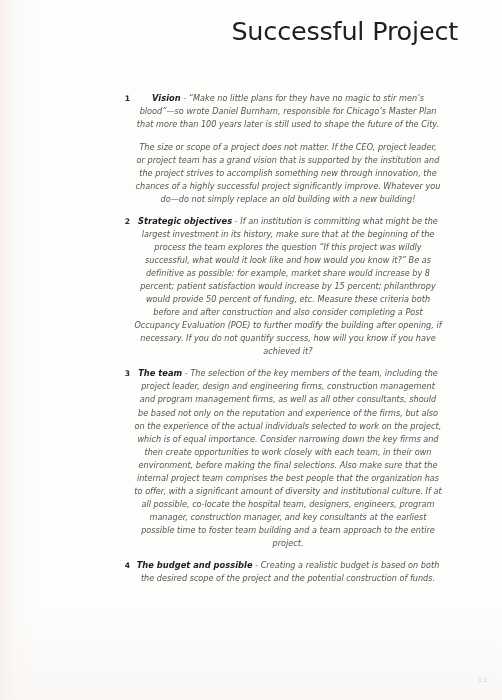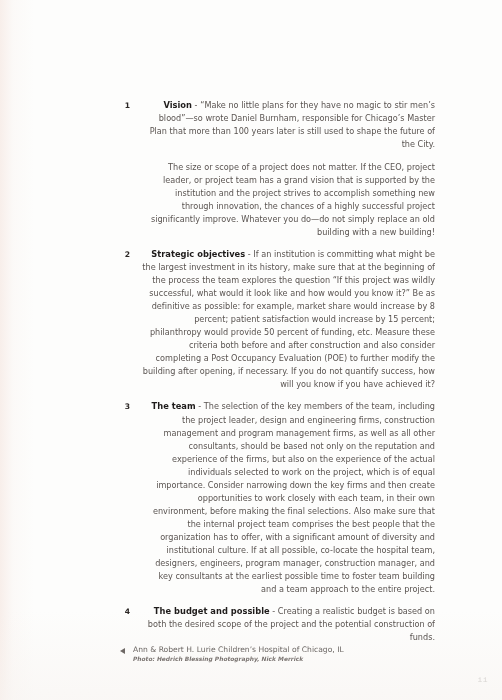--- a/index.html
+++ b/index.html
@@ -96,23 +96,24 @@
     font-size: 8.3px;
     color: #1f1c1b;
     letter-spacing: 0.02px;
   }
   .para {
     font-family: "DejaVu Sans", sans-serif;
     font-weight: 400;
     font-size: 8.15px;
     line-height: 13.05px;
     color: #595350;
-    text-align: right;
+    text-align: center;
     letter-spacing: 0.01px;
-    margin: 7px;
+    margin: 0;
+    font-style: italic;
   }
   .para + .para {
     margin-top: 9.5px;
   }
 
   
   #caption-block {
     position: absolute;
     left: 120px;
     bottom: 36px;
@@ -158,20 +159,21 @@
 </style>
 </head>
 <body>
 
 <div id="page">
 
   <div id="scan-edge-left"></div>
   <div id="scan-edge-bottom"></div>
 
   <div id="title-block">
+    <div class="title-line title-line-2">Successful Project</div>
   </div>
 
   <div id="body-column">
 
     <div class="principle">
       <div class="principle-number">1</div>
       <p class="para"><span class="principle-term">Vision</span><span> - </span><span>“Make no little plans for they have no magic to stir men’s blood”—so wrote Daniel Burnham, responsible for Chicago’s Master Plan that more than 100 years later is still used to shape the future of the City.</span></p>
       <p class="para">The size or scope of a project does not matter. If the CEO, project leader, or project team has a grand vision that is supported by the institution and the project strives to accomplish something new through innovation, the chances of a highly successful project significantly improve. Whatever you do—do not simply replace an old building with a new building!</p>
     </div>
 
@@ -185,21 +187,16 @@
       <p class="para"><span class="principle-term">The team</span><span> - </span><span>The selection of the key members of the team, including the project leader, design and engineering firms, construction management and program management firms, as well as all other consultants, should be based not only on the reputation and experience of the firms, but also on the experience of the actual individuals selected to work on the project, which is of equal importance. Consider narrowing down the key firms and then create opportunities to work closely with each team, in their own environment, before making the final selections. Also make sure that the internal project team comprises the best people that the organization has to offer, with a significant amount of diversity and institutional culture. If at all possible, co-locate the hospital team, designers, engineers, program manager, construction manager, and key consultants at the earliest possible time to foster team building and a team approach to the entire project.</span></p>
     </div>
 
     <div class="principle">
       <div class="principle-number">4</div>
       <p class="para"><span class="principle-term">The budget and possible</span><span> - </span><span>Creating a realistic budget is based on both the desired scope of the project and the potential construction of funds.</span></p>
     </div>
 
   </div>
 
-  <div id="caption-block">
-    <div id="caption-marker"></div>
-    <div class="caption-title">Ann &amp; Robert H. Lurie Children’s Hospital of Chicago, IL</div>
-    <div class="caption-credit">Photo: Hedrich Blessing Photography, Nick Merrick</div>
-  </div>
 
   <div id="folio">ii</div>
 
 </div>
 
 </body></html>

